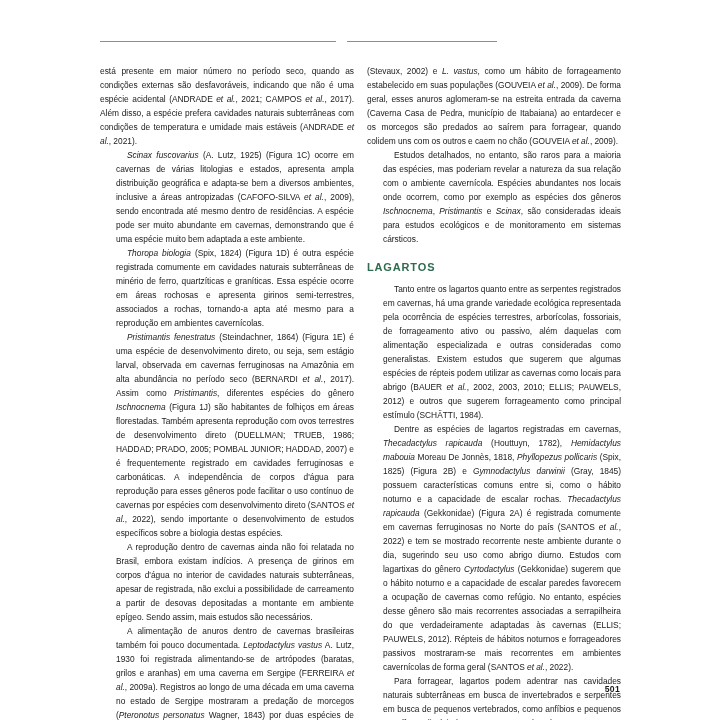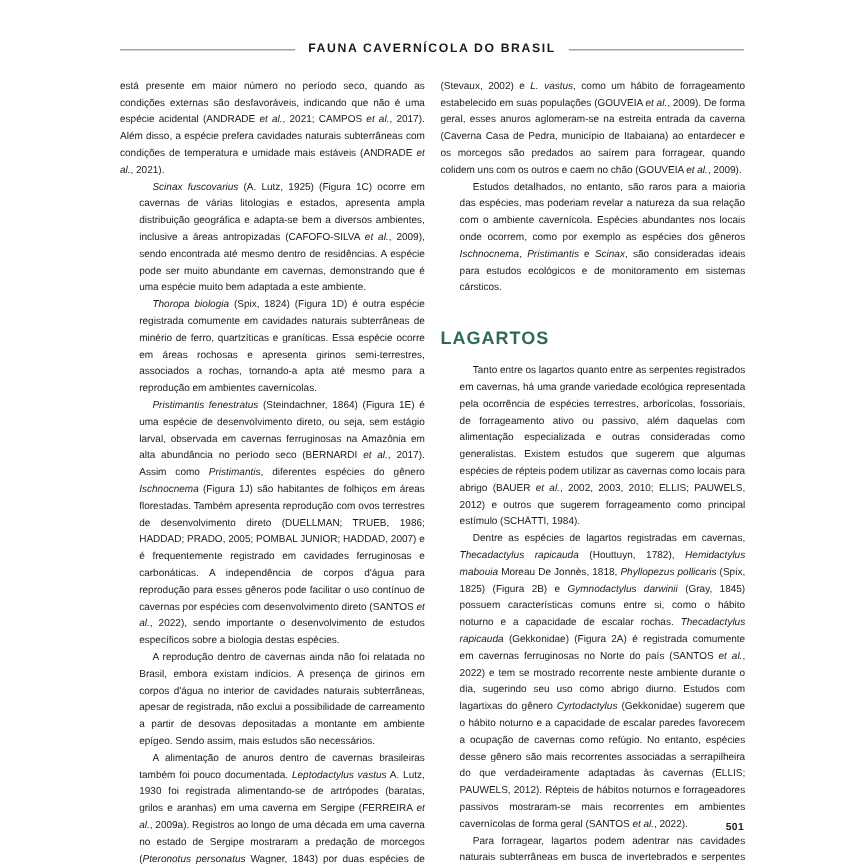--- a/index.html
+++ b/index.html
@@ -79,22 +79,22 @@
   }
   p.para + p.para {
     margin-top: 0;
   }
   i, .sci {
     font-style: italic;
   }
 
   
   h2.section-heading {
-    margin: 29px 0 9px 0;
-    font-size: 15px;
+    margin: 15px 0 9px 0;
+    font-size: 11px;
     font-weight: bold;
     letter-spacing: 0.85px;
     color: #2f6b4f;
     line-height: 1.1;
   }
 
   
   .page-number {
     position: absolute;
     right: 100px;
@@ -105,21 +105,20 @@
     letter-spacing: 0.3px;
   }
 </style>
 </head>
 <body>
 
 <div class="page">
 
   <div class="running-header">
     <div class="hdr-rule left"></div>
-    <div class="hdr-title">FAUNA CAVERNÍCOLA DO BRASIL</div>
     <div class="hdr-rule right"></div>
   </div>
 
   <div class="columns">
 
     <div class="column">
       <p class="para">está presente em maior número no período seco, quando as condições externas são desfavoráveis, indicando que não é uma espécie acidental (ANDRADE <i>et al.</i>, 2021; CAMPOS <i>et al.</i>, 2017). Além disso, a espécie prefera cavidades naturais subterrâneas com condições de temperatura e umidade mais estáveis (ANDRADE <i>et al.</i>, 2021).</p>
       <p class="para indent"><i>Scinax fuscovarius</i> (A. Lutz, 1925) (Figura 1C) ocorre em cavernas de várias litologias e estados, apresenta ampla distribuição geográfica e adapta-se bem a diversos ambientes, inclusive a áreas antropizadas (CAFOFO-SILVA <i>et al.</i>, 2009), sendo encontrada até mesmo dentro de residências. A espécie pode ser muito abundante em cavernas, demonstrando que é uma espécie muito bem adaptada a este ambiente.</p>
       <p class="para indent"><i>Thoropa biologia</i> (Spix, 1824) (Figura 1D) é outra espécie registrada comumente em cavidades naturais subterrâneas de minério de ferro, quartzíticas e graníticas. Essa espécie ocorre em áreas rochosas e apresenta girinos semi-terrestres, associados a rochas, tornando-a apta até mesmo para a reprodução em ambientes cavernícolas.</p>
       <p class="para indent"><i>Pristimantis fenestratus</i> (Steindachner, 1864) (Figura 1E) é uma espécie de desenvolvimento direto, ou seja, sem estágio larval, observada em cavernas ferruginosas na Amazônia em alta abundância no período seco (BERNARDI <i>et al.</i>, 2017). Assim como <i>Pristimantis</i>, diferentes espécies do gênero <i>Ischnocnema</i> (Figura 1J) são habitantes de folhiços em áreas florestadas. Também apresenta reprodução com ovos terrestres de desenvolvimento direto (DUELLMAN; TRUEB, 1986; HADDAD; PRADO, 2005; POMBAL JUNIOR; HADDAD, 2007) e é frequentemente registrado em cavidades ferruginosas e carbonáticas. A independência de corpos d'água para reprodução para esses gêneros pode facilitar o uso contínuo de cavernas por espécies com desenvolvimento direto (SANTOS <i>et al.</i>, 2022), sendo importante o desenvolvimento de estudos específicos sobre a biologia destas espécies.</p>

